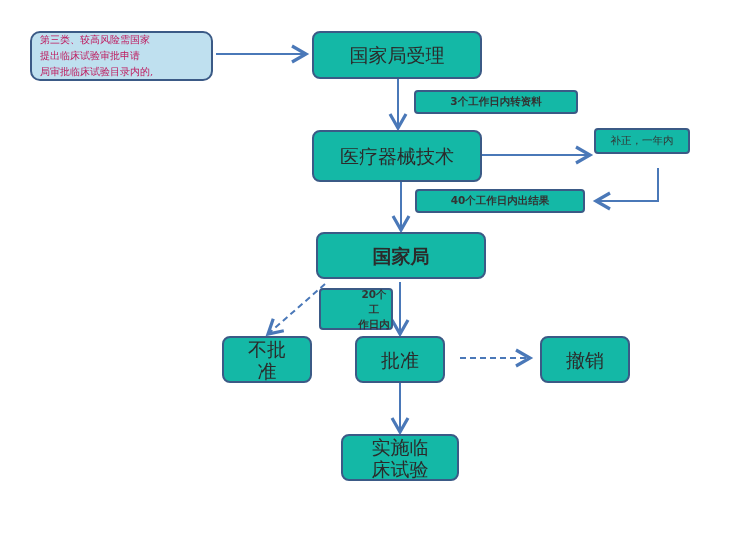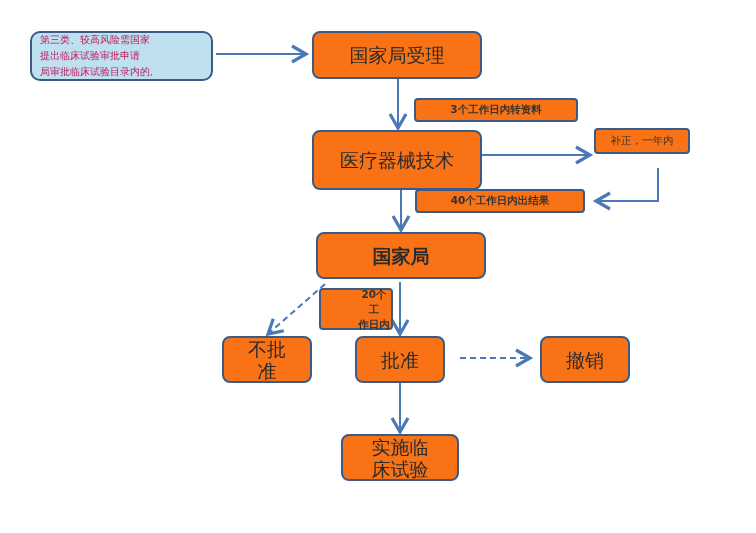--- a/index.html
+++ b/index.html
@@ -1,18 +1,18 @@
 <!DOCTYPE html>
 <html><head>
 <meta charset="utf-8">
 <style>
   html, body { margin: 0; padding: 0; background: #ffffff; }
   body { width: 756px; height: 533px; position: relative; overflow: hidden;
          font-family: "DejaVu Sans", sans-serif; }
-  .box { position: absolute; box-sizing: border-box; background: #f97316;
+  .box { position: absolute; box-sizing: border-box; background: #14b8a6;
          border: 2px solid #3b5a86; border-radius: 8px; display: flex;
          align-items: center; justify-content: center; text-align: center;
          color: #2b2b2b; }
   .big { font-family: "DejaVu Serif", serif; font-size: 19px; line-height: 24px; }
   .small { font-size: 10.5px; font-weight: bold; border-radius: 4px; color: #333; }
   .blue { background: #bfe0ef; border-radius: 10px; font-family: "DejaVu Serif", serif;
           font-size: 10px; line-height: 16px; color: #be185d; text-align: left;
           justify-content: flex-start; padding-left: 8px; }
   svg { position: absolute; left: 0; top: 0; }
 </style>
@@ -43,25 +43,25 @@
     <div>第三类、较高风险需国家</div>
     <div>提出临床试验审批申请</div>
     <div>局审批临床试验目录内的,</div>
   </div>
 </div>
 
 <div class="box big" style="left:312px;top:31px;width:170px;height:48px;">
   <span>国家局受理</span>
 </div>
 
-<div class="box small" style="left:414px;top:90px;width:164px;height:24px;margin-top:8px;">
+<div class="box small" style="left:414px;top:90px;width:164px;height:24px;">
   <span>3个工作日内转资料</span>
 </div>
 
-<div class="box big" style="left:312px;top:130px;width:170px;height:60px;">
+<div class="box big" style="left:312px;top:130px;width:170px;height:52px;">
   <div>
     <div>医疗器械技术</div>
   </div>
 </div>
 
 <div class="box small" style="left:594px;top:128px;width:96px;height:26px;font-weight:normal;font-family:'DejaVu Serif',serif;">
   <span>补正，一年内</span>
 </div>
 
 <div class="box small" style="left:415px;top:189px;width:170px;height:24px;">

